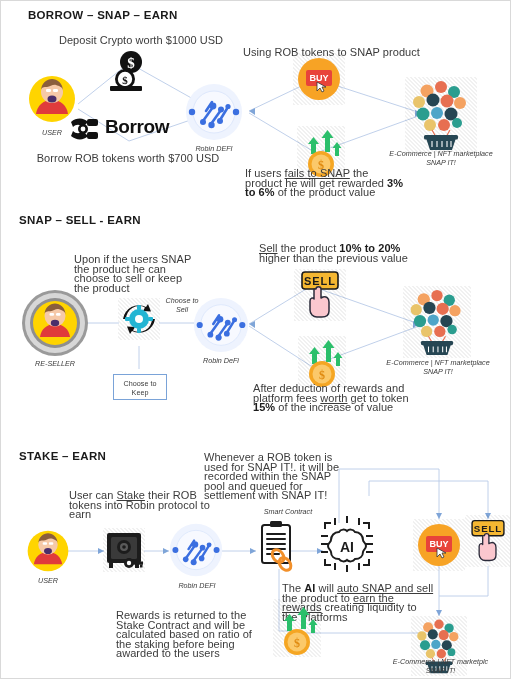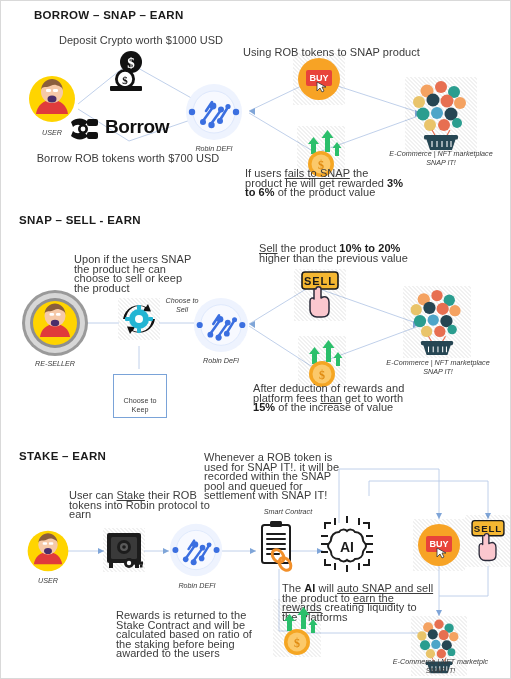--- a/index.html
+++ b/index.html
@@ -19,34 +19,34 @@
   .cap{
     font-size:11px;line-height:9.6px;color:#3b3b3b;letter-spacing:.05px;
   }
   .cap b{font-weight:bold;color:#1c1c1c;}
   .cap u{text-decoration:underline;text-underline-offset:1px;}
   .lbl{font-size:7.2px;color:#3b3b3b;text-align:center;line-height:9px;font-style:italic;}
   svg{display:block;overflow:visible;}
   .line{stroke:#b9cbe8;stroke-width:.9;fill:none;}
   .kbox{
     border:1px solid #7aa3d8;background:#fff;font-size:7.2px;color:#3b3b3b;
-    text-align:center;line-height:9px;padding:21px 5px;box-sizing:border-box;
+    text-align:center;line-height:9px;padding:4px 5px;box-sizing:border-box;
   }
   .hatch{
     background-image:
       linear-gradient(45deg,rgba(0,0,0,.055) 25%,transparent 25%,transparent 50%,rgba(0,0,0,.055) 50%,rgba(0,0,0,.055) 75%,transparent 75%);
     background-size:4px 4px;
   }
 </style>
 </head>
 <body>
 
 <div class="canvas">
 
-  <div class="abs sec-title" style="left:33px;top:8px;">BORROW – SNAP – EARN</div>
+  <div class="abs sec-title" style="left:27px;top:8px;">BORROW – SNAP – EARN</div>
 
   <svg class="abs" style="left:0;top:0;width:511px;height:210px;">
     <polyline class="line" points="77,103 128,62 210,108"></polyline>
     <polyline class="line" points="77,108 128,140 210,112"></polyline>
     <polyline class="line" points="248,110 315,78"></polyline>
     <polyline class="line" points="248,112 315,152"></polyline>
     <polyline class="line" points="315,78 420,112"></polyline>
     <polyline class="line" points="315,152 420,114"></polyline>
     <polygon points="248,110 254,107 254,114" fill="#7fa5d8"></polygon>
     <polygon points="420,112 414,109 414,116" fill="#7fa5d8"></polygon>
@@ -268,21 +268,21 @@
         <path d="M14 28 l0-10 -3 0 5.5-7 5.5 7 -3 0 0 10z"></path>
         <path d="M28 26 l0-14 -3.5 0 6-8 6 8 -3.5 0 0 14z"></path>
         <path d="M38 30 l0-8 -2.5 0 4.5-6 4.5 6 -2.5 0 0 8z"></path>
       </g>
       <circle cx="24" cy="38" r="13" fill="#F5A623"></circle>
       <circle cx="24" cy="38" r="9.5" fill="#FBC96A"></circle>
       <text x="24" y="43" font-size="12" font-weight="bold" fill="#E08A10" text-anchor="middle" font-family="Liberation Serif, serif">$</text>
     </svg>
   </div>
   <div class="abs cap" style="left:252px;top:383px;width:160px;">
-    <span>After deduction of rewards and platform fees </span><u>than</u><span> get to worth </span><b>15%</b><span> of the increase of value</span>
+    <span>After deduction of rewards and platform fees </span><u>worth</u><span> get to token </span><b>15%</b><span> of the increase of value</span>
   </div>
 
   <div class="abs hatch" style="left:402px;top:285px;width:68px;height:72px;">
     <svg viewBox="0 0 72 76" width="68" height="72">
       <g>
         <circle cx="22" cy="14" r="6.5" fill="#F4A261"></circle>
         <circle cx="36" cy="10" r="6" fill="#E76F51"></circle>
         <circle cx="49" cy="15" r="6" fill="#2A9D8F"></circle>
         <circle cx="14" cy="25" r="6" fill="#E9C46A"></circle>
         <circle cx="28" cy="23" r="6.5" fill="#264653"></circle>

